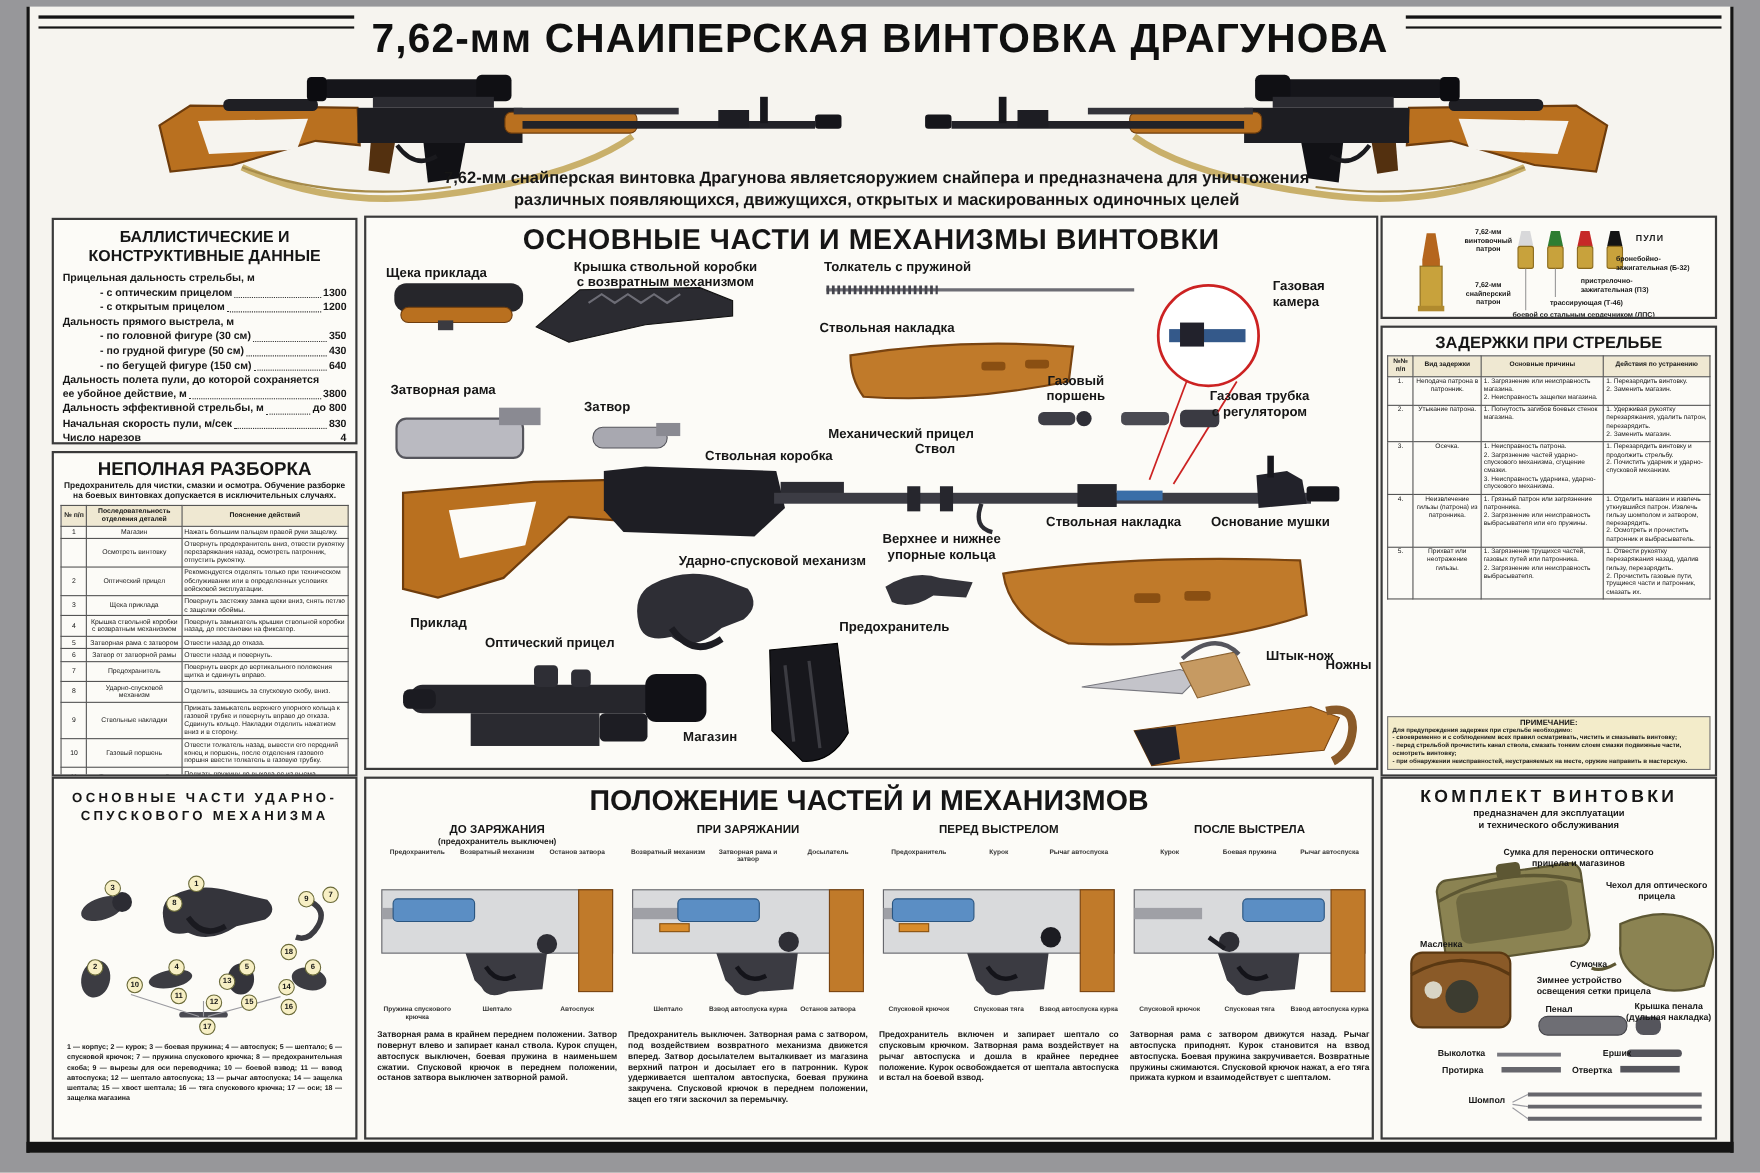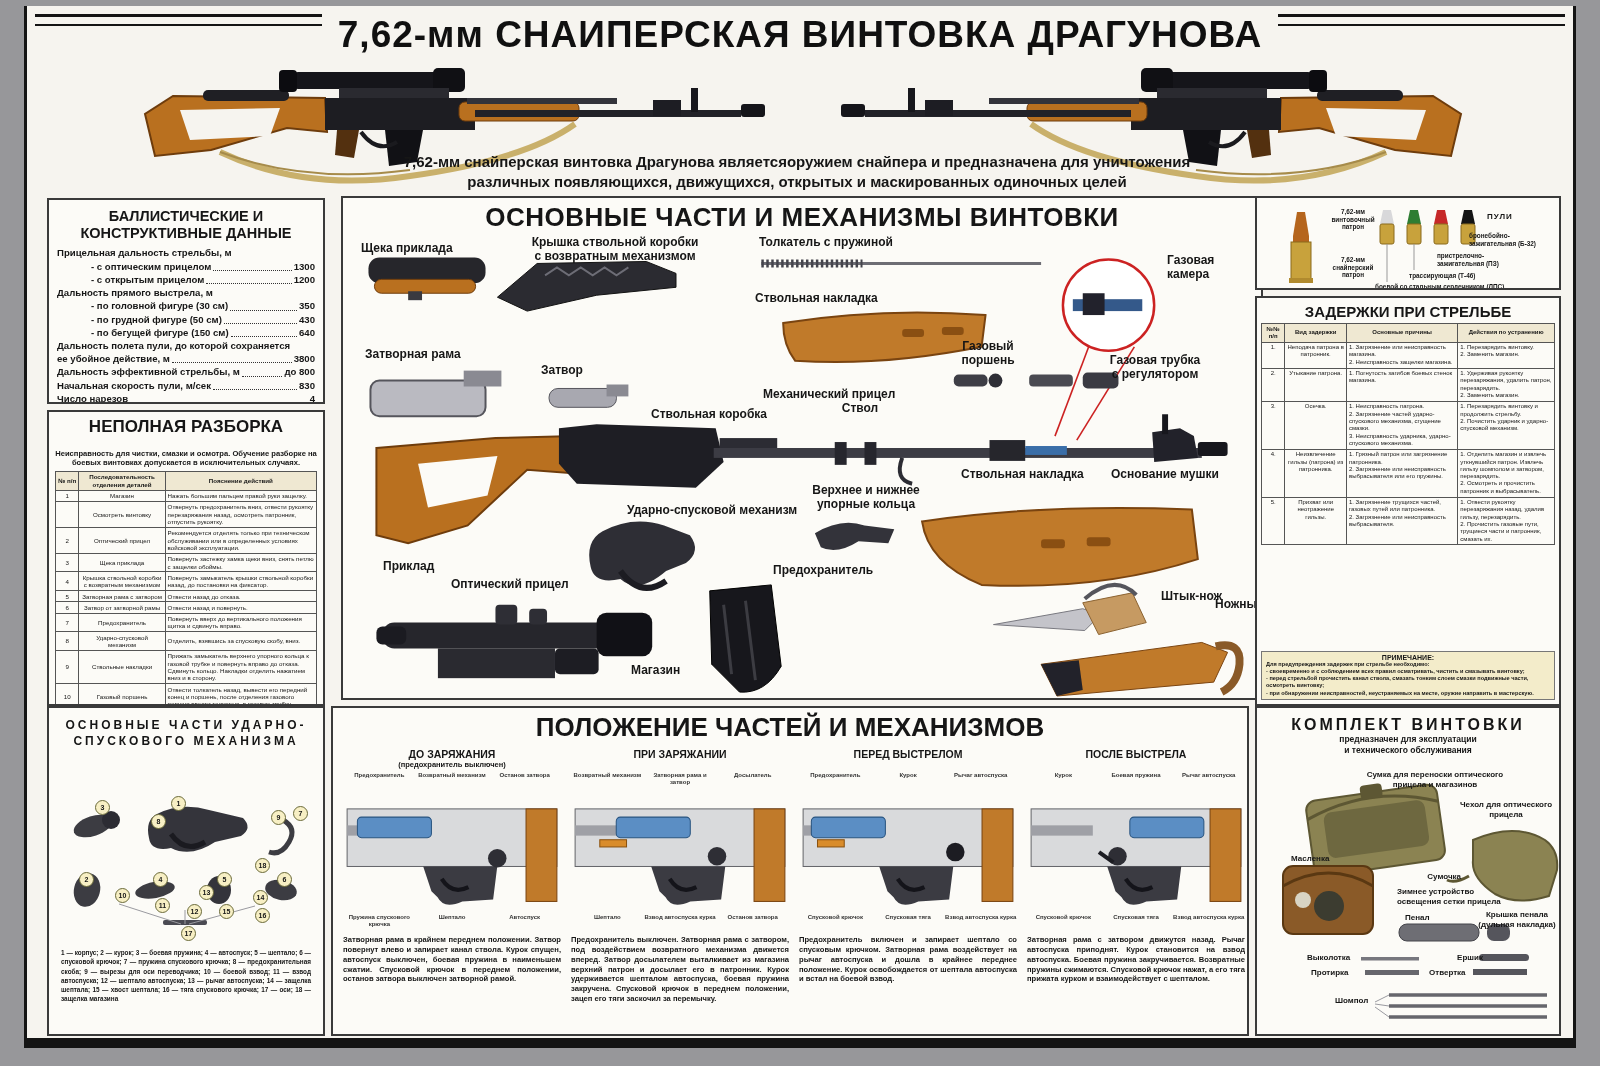--- a/index.html
+++ b/index.html
@@ -18,29 +18,29 @@
   
   .ballistics{left:20px;top:192px;width:278px;height:206px;padding:6px 8px;}
   .ballistics .ptitle{font-size:14.5px;line-height:1.15;margin:2px 0 5px;}
   .brow{display:flex;align-items:flex-end;font-size:9.6px;font-weight:700;line-height:1.38;}
   .brow .bl{white-space:nowrap;}
   .brow .bd{flex:1;border-bottom:1.4px dotted #333;margin:0 2px 2px 2px;min-width:4px;}
   .brow .bv{white-space:nowrap;}
   .brow.ind{padding-left:34px;}
   
   .disassembly{left:20px;top:404px;width:278px;height:296px;padding:4px 6px;}
-  .disassembly .ptitle{font-size:17px;margin:1px 0 12px;}
+  .disassembly .ptitle{font-size:17px;margin:1px 0 0;}
   .dsub{text-align:center;font-size:7.6px;font-weight:700;line-height:1.25;margin-bottom:3px;}
   table.dtab{width:100%;border-collapse:collapse;}
   table.dtab th,table.dtab td{border:1px solid #555;font-size:6.2px;line-height:1.18;padding:1.5px 2px;vertical-align:middle;}
   table.dtab th{background:#efe8d2;font-weight:700;text-align:center;}
   table.dtab td.c1{width:9%;text-align:center;}
   table.dtab td.c2{width:33%;text-align:center;}
   
-  .mainparts{left:304px;top:190px;width:922px;height:504px;margin-left:10px;}
+  .mainparts{left:304px;top:190px;width:922px;height:504px;}
   .mainparts .ptitle{font-size:26px;margin-top:4px;letter-spacing:.5px;}
   .mp-canvas{position:absolute;left:0;top:0;width:100%;height:100%;}
   .plabel{position:absolute;font-size:12px;font-weight:700;line-height:1.15;white-space:pre-line;}
   
   .cartridges{left:1228px;top:190px;width:306px;height:94px;}
   .clabel{position:absolute;font-size:6.4px;font-weight:700;line-height:1.2;white-space:pre-line;}
   .clabel.big{font-size:8px;letter-spacing:1px;}
   
   .stoppages{left:1228px;top:290px;width:306px;height:410px;padding:3px 4px;}
   .stoppages .ptitle{font-size:15px;margin:2px 0 3px;}
@@ -191,21 +191,21 @@
           <span class="bl">Число нарезов</span>
           <span class="bd"></span>
           <span class="bv">4</span>
         </div>
 
       </div>
   </section>
 
   <section class="panel disassembly">
     <div class="ptitle">НЕПОЛНАЯ РАЗБОРКА</div>
-    <div class="dsub">Неисправность для чистки, смазки и осмотра. Обучение разборке на боевых винтовках допускается в исключительных случаях.</div>
+    <div class="dsub">Предохранитель для чистки, смазки и осмотра. Обучение разборке на боевых винтовках допускается в исключительных случаях.</div>
     <table class="dtab">
       <thead>
         <tr>
           <th>№ п/п</th>
           <th>Последовательность отделения деталей</th>
           <th>Пояснение действий</th>
         </tr>
       </thead>
       <tbody>
 

